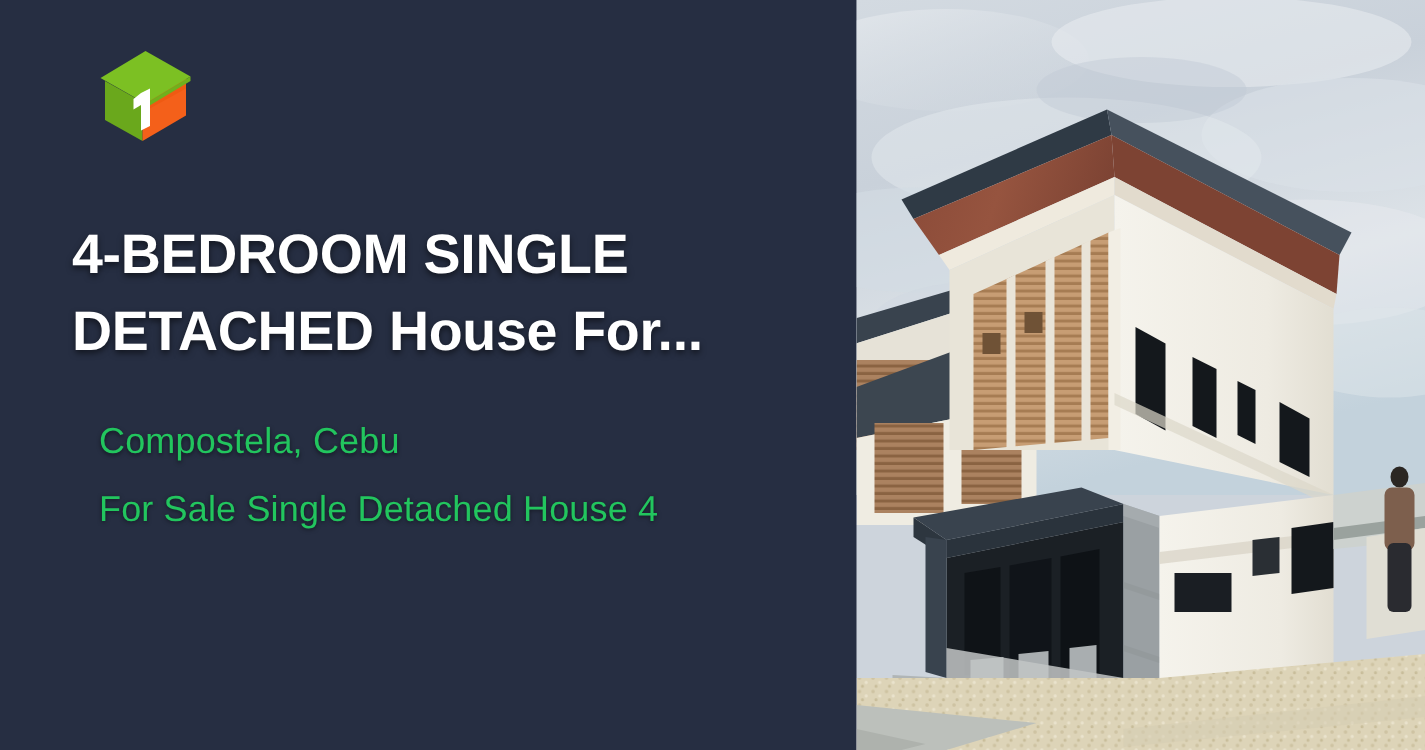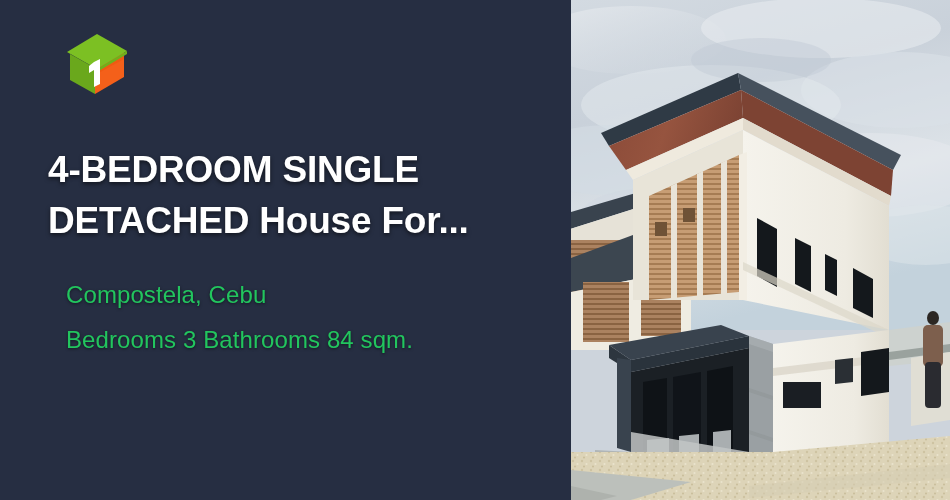--- a/index.html
+++ b/index.html
@@ -101,21 +101,21 @@
         <polygon points="30,30 36,27 36,52 30,55" fill="#ffffff"></polygon>
         <polygon points="25,34 30,30 30,38 25,41" fill="#ffffff"></polygon>
       </svg>
     </div>
 
     <div class="listing-title">4-BEDROOM SINGLE
 DETACHED House For...</div>
 
     <div class="details">
       <div class="detail-line">Compostela, Cebu</div>
-      <div class="detail-line">Bedrooms 3 Bathrooms 84 sqm.</div>
+      <div class="detail-line">For Sale Single Detached House 4</div>
     </div>
   </div>
 
   <div class="photo">
     <svg width="379" height="500" viewBox="0 0 379 500" xmlns="http://www.w3.org/2000/svg">
       <defs>
         <linearGradient id="skyGrad" x1="0" y1="0" x2="0.3" y2="1">
           <stop offset="0%" stop-color="#d3dae1"></stop>
           <stop offset="35%" stop-color="#c9d1da"></stop>
           <stop offset="70%" stop-color="#dde3e8"></stop>

